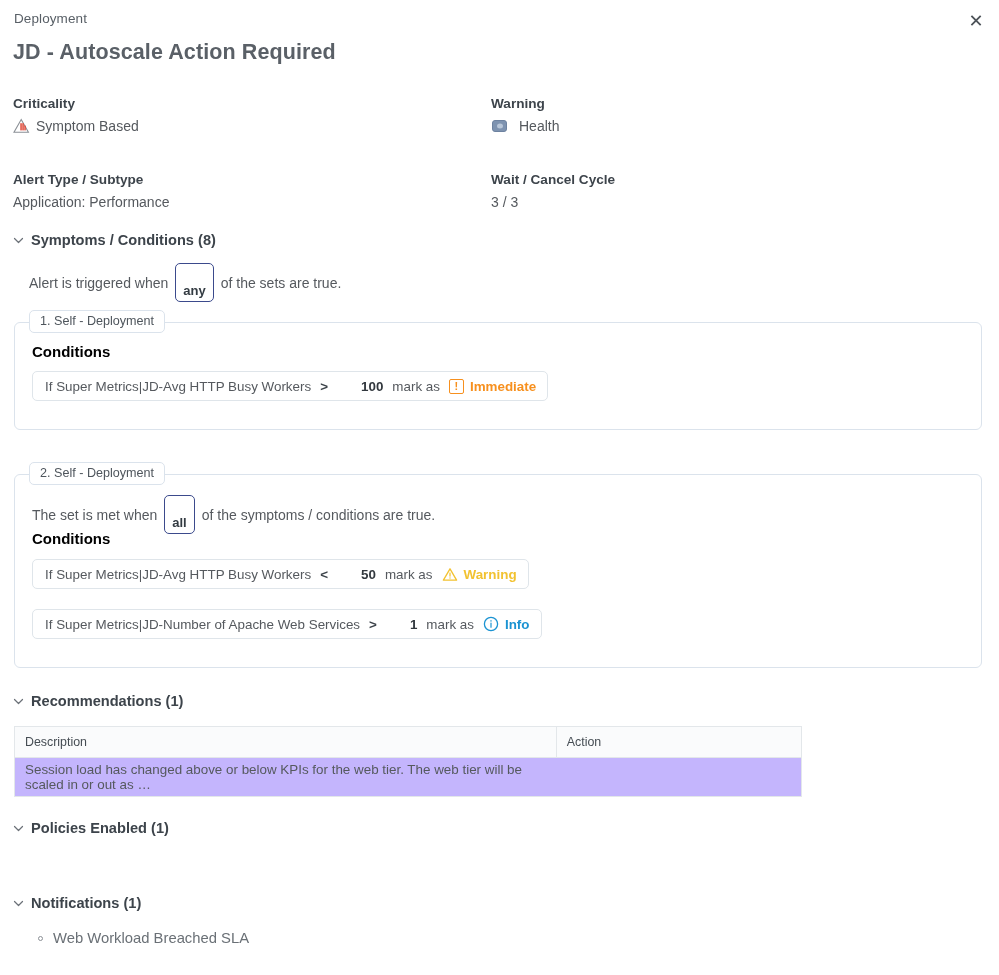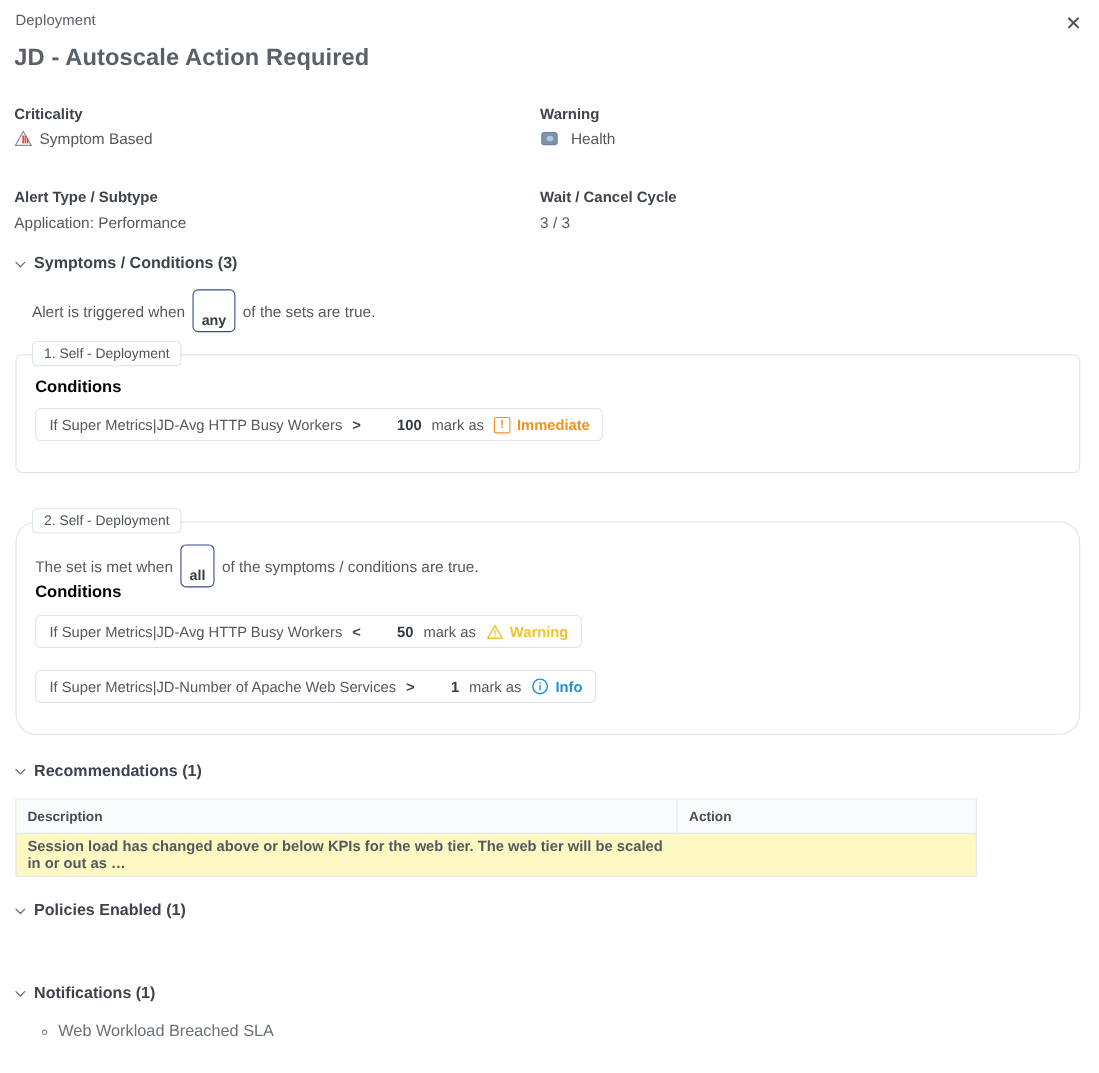--- a/index.html
+++ b/index.html
@@ -110,22 +110,22 @@
     width: 15px; height: 15px; border: 1.6px solid #f7901e; border-radius:2px;
     display:flex; align-items:center; justify-content:center;
     font-size: 11px; font-weight:700; color:#f7901e; line-height:1; flex:none;
   }
   .ico-warning { width:16px; height:15px; flex:none; }
   .ico-info { width:16px; height:16px; flex:none; }
   .ico-warning svg, .ico-info svg { display:block; }
 
   
   .tbl {
-    position:absolute; left:14px; top:726px; width: 874px;
-    border: 1px solid #e3e7ea; border-collapse: collapse; background:#fef9c3;font-weight:bold;
+    position:absolute; left:14px; top:726px; width: 788px;
+    border: 1px solid #e3e7ea; border-collapse: collapse; background:#c4b5fd;
   }
   .tbl-head { display:flex; height: 31px; background:#fafbfc; border-bottom:1px solid #e3e7ea; }
   .th {
     font-size: 12.4px; color:#454c53; display:flex; align-items:center;
     padding-left: 10px;
   }
   .th.desc { width: 665px; }
   .th.act { width: 300px; border-left: 1px solid #e3e7ea; }
   .tbl-row { display:flex; height: 38px; align-items:center; }
   .td {
@@ -190,21 +190,21 @@
       </div>
     </div>
   </div>
 
   <div class="section-head" style="position:absolute; left:13px; top:232px;">
     <span class="chev">
       <svg width="11" height="11" viewBox="0 0 11 11">
           <path d="M1.5 3.5 L5.5 7.5 L9.5 3.5" fill="none" stroke="#6b7178" stroke-width="1.2" stroke-linecap="round" stroke-linejoin="round"></path>
         </svg>
     </span>
-    <span>Symptoms / Conditions (3)</span>
+    <span>Symptoms / Conditions (8)</span>
   </div>
 
   <div class="trigger-line">
     <span>Alert is triggered when</span>
     <span class="pill">any</span>
     <span>of the sets are true.</span>
   </div>
 
   <div class="fset" style="left:14px; top:322px; width:968px; height:108px;">
     <div class="fset-legend">1. Self - Deployment</div>
@@ -216,21 +216,21 @@
         <span class="val">100</span>
         <span class="markas">mark as</span>
         <span class="badge immediate">
           <span class="ico-immediate">!</span>
           <span>Immediate</span>
         </span>
       </div>
     </div>
   </div>
 
-  <div class="fset" style="left:14px; top:474px; width:968px; height:194px;border-radius:19px;">
+  <div class="fset" style="left:14px; top:474px; width:968px; height:194px;">
     <div class="fset-legend">2. Self - Deployment</div>
 
     <div style="position:absolute; left:17px; top:20px; display:flex; align-items:center; gap:7px; font-size:14px; color:#55595e;">
       <span>The set is met when</span>
       <span class="pill">all</span>
       <span>of the symptoms / conditions are true.</span>
     </div>
 
     <div class="cond-title" style="position:absolute; left:17px; top:55px;">Conditions</div>
 

